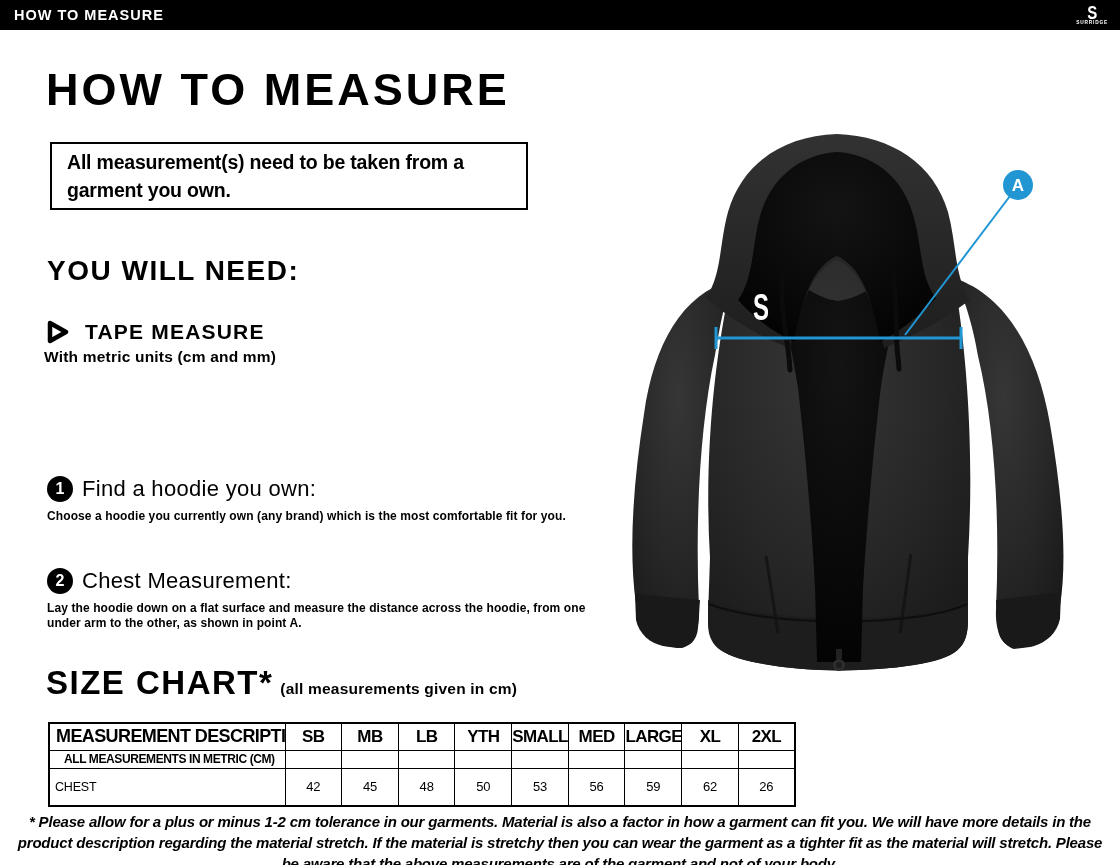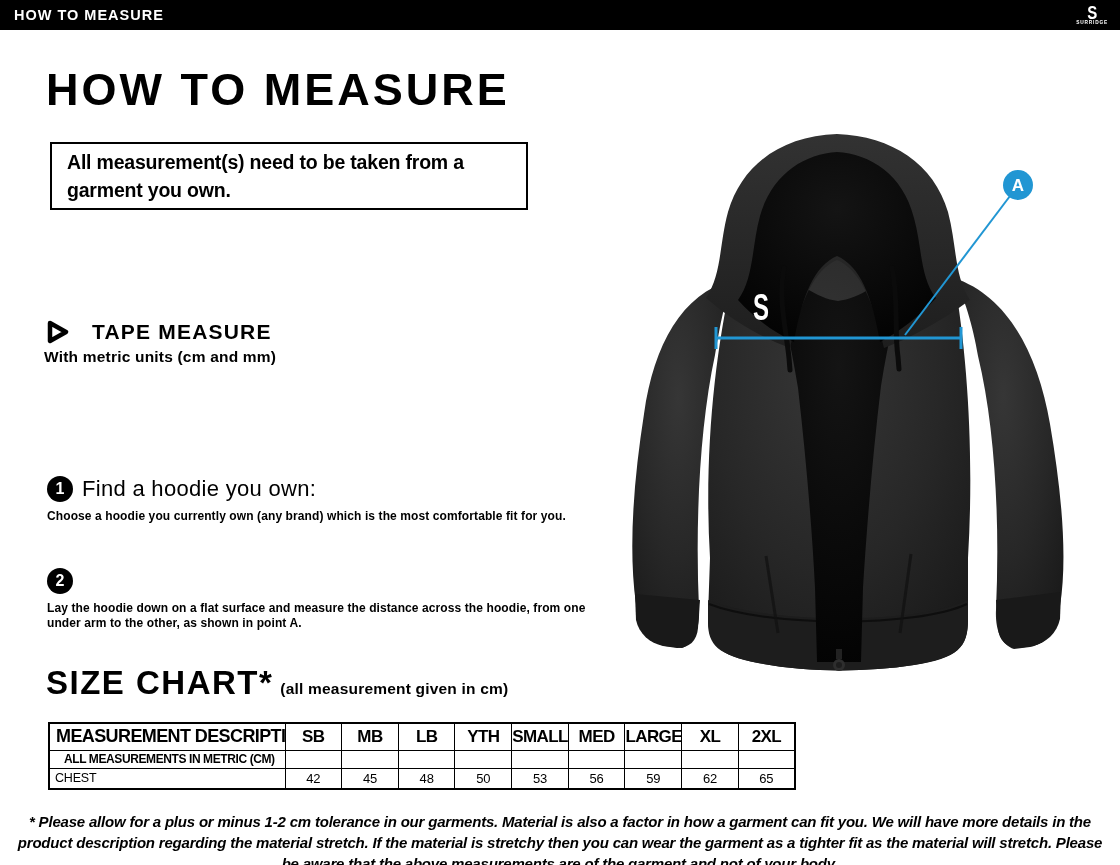--- a/index.html
+++ b/index.html
@@ -19,21 +19,21 @@
   
   .page-title { position:absolute; left:46px; top:64px; font-size:45px; font-weight:bold; letter-spacing:3px; }
   .notice-box { position:absolute; left:50px; top:142px; width:478px; height:68px;
     border:2.5px solid #000; display:flex; align-items:center; padding:0 15px;
     font-size:19.5px; font-weight:bold; line-height:1.45; letter-spacing:-0.2px; }
   .ywn-heading { position:absolute; left:47px; top:255px; font-size:28px; font-weight:bold; letter-spacing:1.5px; }
 
   .need-item { position:absolute; left:47px; width:560px; }
   .need-item.i0 { top:320px; }
   .need-item.i1 { top:391px; }
-  .need-row { display:flex; gap:23px; }
+  .need-row { display:flex; gap:16px; }
   .tri-icon { width:22px; height:24px; flex:0 0 auto; }
   .need-title { font-size:21px; font-weight:bold; letter-spacing:1.2px; }
   .need-sub { margin-top:4px; margin-left:-3px; font-size:15.5px; font-weight:bold; letter-spacing:0.2px; }
 
   .step-item { position:absolute; left:47px; width:562px; }
   .step-item.s0 { top:476px; }
   .step-item.s1 { top:568px; }
   .step-row { display:flex; align-items:center; gap:9px; }
   .step-num { width:26px; height:26px; border-radius:50%; background:#000; color:#fff;
     font-size:16px; font-weight:bold; display:flex; align-items:center; justify-content:center; flex:0 0 auto; }
@@ -45,21 +45,21 @@
   .sc-sub { font-size:15.5px; font-weight:bold; margin-left:7px; letter-spacing:0.2px; }
 
   
   table.size-table { position:absolute; left:48px; top:722px; width:748px;
     border-collapse:collapse; border:2px solid #000; table-layout:fixed; }
   .size-table th, .size-table td { border:1px solid #000; overflow:hidden; white-space:nowrap; }
   .size-table thead th { font-size:17px; font-weight:bold; letter-spacing:-0.6px; height:27px; text-align:center; }
   .size-table thead th.desc { text-align:left; padding-left:6px; font-size:18px; }
   .size-table tr.metric td { height:18px; font-size:12px; font-weight:bold; letter-spacing:-0.4px; }
   .size-table tr.metric td.lbl { padding-left:14px; }
-  .size-table tr.values td { height:21px; font-size:13px; text-align:center; letter-spacing:-0.2px; }
+  .size-table tr.values td { height:38px; font-size:13px; text-align:center; letter-spacing:-0.2px; }
   .size-table tr.values td.lbl { text-align:left; padding-left:5px; font-size:12.5px; }
 
   .footnote { position:absolute; left:0; top:811px; width:1120px; padding:0 14px; text-align:center;
     font-size:15px; font-weight:bold; font-style:italic; line-height:1.4; letter-spacing:-0.2px; }
 
   
   .diagram { position:absolute; left:618px; top:128px; width:492px; height:560px; }
   .accent-stroke { stroke: var(--accent); }
   .accent-fill { fill: var(--accent); }
 </style>
@@ -75,20 +75,21 @@
       <div class="logo-text">SURRIDGE</div>
     </div>
   </div>
 
   <div class="page-title">HOW TO MEASURE</div>
 
   <div class="notice-box">
     <span>All measurement(s) need to be taken from a garment you own.</span>
   </div>
 
+  <div class="ywn-heading">YOU WILL NEED:</div>
 
   <div class="need-item i0">
     <div class="need-row">
       <svg class="tri-icon" viewBox="0 0 22 24">
         <path d="M3,3 L19,12 L3,21 Z" fill="#fff" stroke="#000" stroke-width="4.5" stroke-linejoin="round"></path>
       </svg>
       <span class="need-title">TAPE MEASURE</span>
     </div>
     <div class="need-sub">With metric units (cm and mm)</div>
   </div>
@@ -98,27 +99,28 @@
     <div class="step-row">
       <div class="step-num">1</div>
       <div class="step-title">Find a hoodie you own:</div>
     </div>
     <div class="step-desc">Choose a hoodie you currently own (any brand) which is the most comfortable fit for you.</div>
   </div>
 
   <div class="step-item s1">
     <div class="step-row">
       <div class="step-num">2</div>
+      <div class="step-title">Chest Measurement:</div>
     </div>
     <div class="step-desc">Lay the hoodie down on a flat surface and measure the distance across the hoodie, from one under arm to the other, as shown in point A.</div>
   </div>
 
   <div class="sc-heading">
     <span class="sc-title">SIZE CHART*</span>
-    <span class="sc-sub">(all measurement given in cm)</span>
+    <span class="sc-sub">(all measurements given in cm)</span>
   </div>
 
   <table class="size-table">
     <colgroup>
       <col style="width:236px">
         <col>
         <col>
         <col>
         <col>
         <col>
@@ -157,21 +159,21 @@
       <tr class="values">
         <td class="lbl">CHEST</td>
         <td>42</td>
         <td>45</td>
         <td>48</td>
         <td>50</td>
         <td>53</td>
         <td>56</td>
         <td>59</td>
         <td>62</td>
-        <td>65</td>
+        <td>26</td>
       </tr>
     </tbody>
   </table>
 
   <div class="footnote">* Please allow for a plus or minus 1-2 cm tolerance in our garments. Material is also a factor in how a garment can fit you. We will have more details in the product description regarding the material stretch.  If the material is stretchy then you can wear the garment as a tighter fit as the material will stretch.  Please be aware that the above measurements are of the garment and not of your body.</div>
 
   <div class="diagram">
     <svg viewBox="0 0 492 560" width="492" height="560">
       <defs>
         <radialGradient id="gBody" cx="45%" cy="32%" r="80%">

